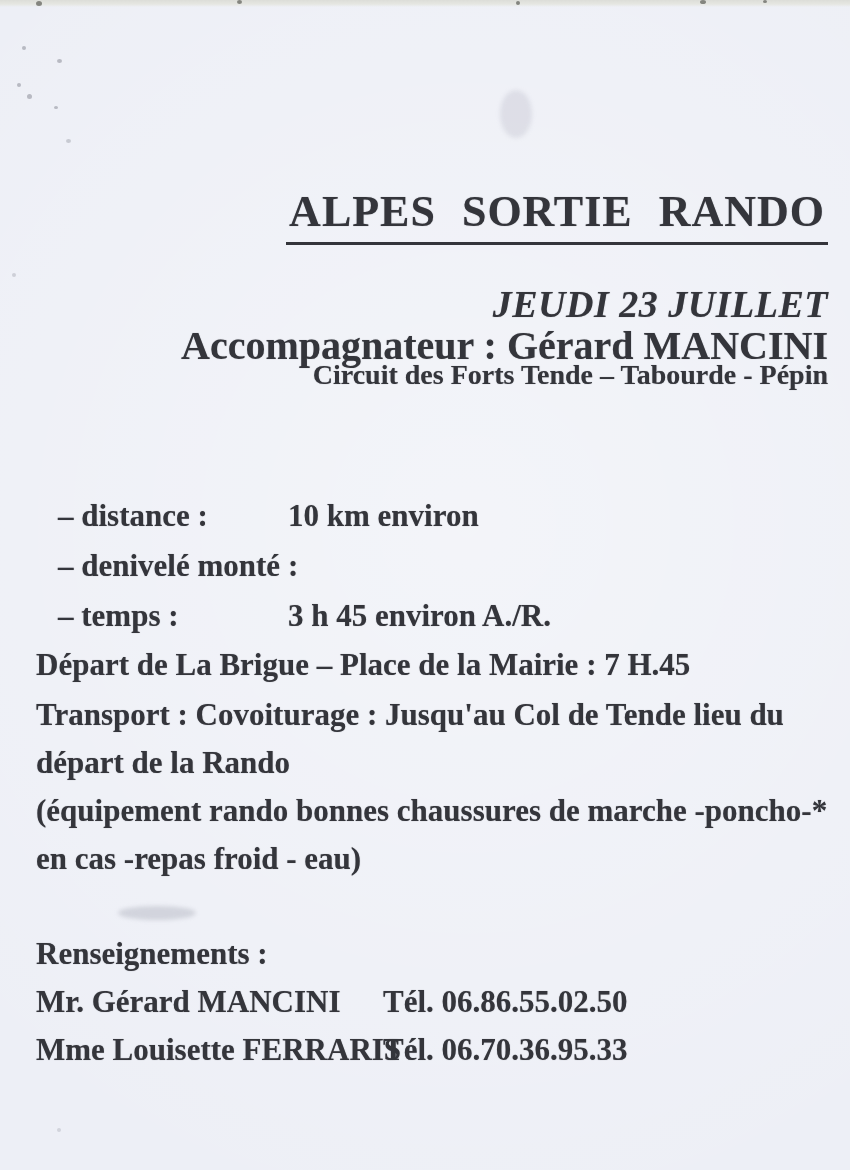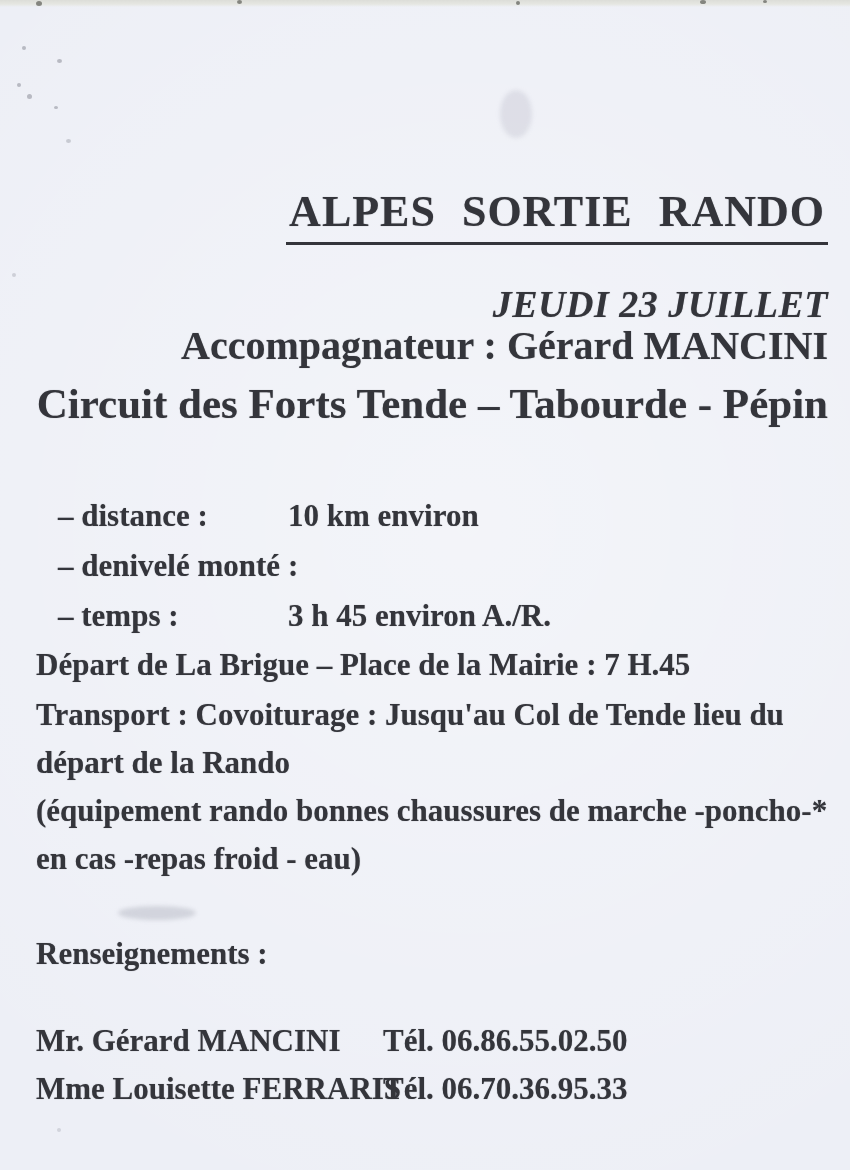--- a/index.html
+++ b/index.html
@@ -41,38 +41,38 @@
     word-spacing: 14px;
     letter-spacing: 1px;
   }
   .doc-title .underlined {
     display: inline-block;
     padding: 0 3px 5px 3px;
     border-bottom: 3px solid var(--ink);
   }
   .doc-date { top: 282px; font-size: 38px; letter-spacing: 0.5px; font-style: italic; }
   .doc-guide { top: 322px; font-size: 40px; }
-  .doc-route { top: 379px; font-size: 43px; }
+  .doc-route { top: 359px; font-size: 28px; }
 
   .detail-row { position: absolute; left: 0; width: 736px; height: 40px; }
   .detail-label { position: absolute; left: 58px; font-weight: bold; font-size: 31px; white-space: pre; text-shadow: 0 0 1px rgba(52,53,59,0.45); }
   .detail-value { position: absolute; left: 288px; font-weight: bold; font-size: 31px; white-space: pre; text-shadow: 0 0 1px rgba(52,53,59,0.45); }
   .row-1 { top: 498px; }
   .row-2 { top: 548px; text-align: center; }
   .row-3 { top: 598px; }
 
   .para { left: 36px; font-size: 31px; }
   .p-1 { top: 647px; }
   .p-2 { top: 697px; }
   .p-3 { top: 745px; }
   .p-4 { top: 793px; }
   .p-5 { top: 841px; }
 
   .contacts-heading { top: 936px; left: 36px; font-size: 31px; }
-  .contact-row { position: absolute; left: 0; width: 850px; height: 40px; margin-top: 39px; }
+  .contact-row { position: absolute; left: 0; width: 850px; height: 40px; }
   .contact-name { position: absolute; left: 36px; font-weight: bold; font-size: 31px; white-space: nowrap; text-shadow: 0 0 1px rgba(52,53,59,0.45); }
   .contact-phone { position: absolute; left: 383px; font-weight: bold; font-size: 31px; white-space: nowrap; text-shadow: 0 0 1px rgba(52,53,59,0.45); }
   .c-1 { top: 984px; }
   .c-2 { top: 1032px; }
 
   
   .scan-edge-top {
     position: absolute; top: 0; left: 0; width: 850px; height: 7px;
     background: linear-gradient(to bottom, #dcddd8, #e6e7e2 60%, rgba(230,231,226,0));
   }

